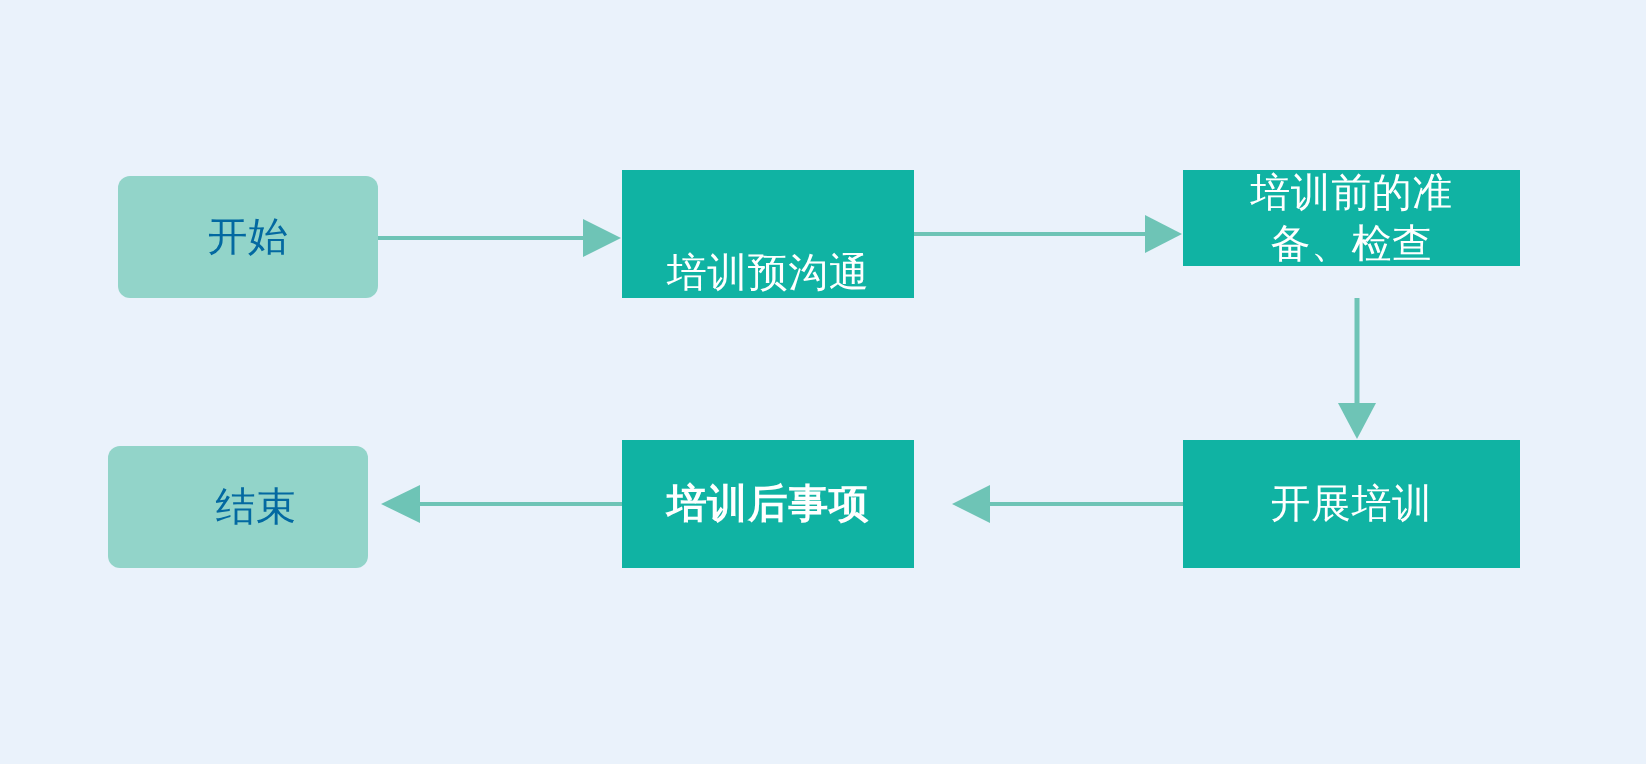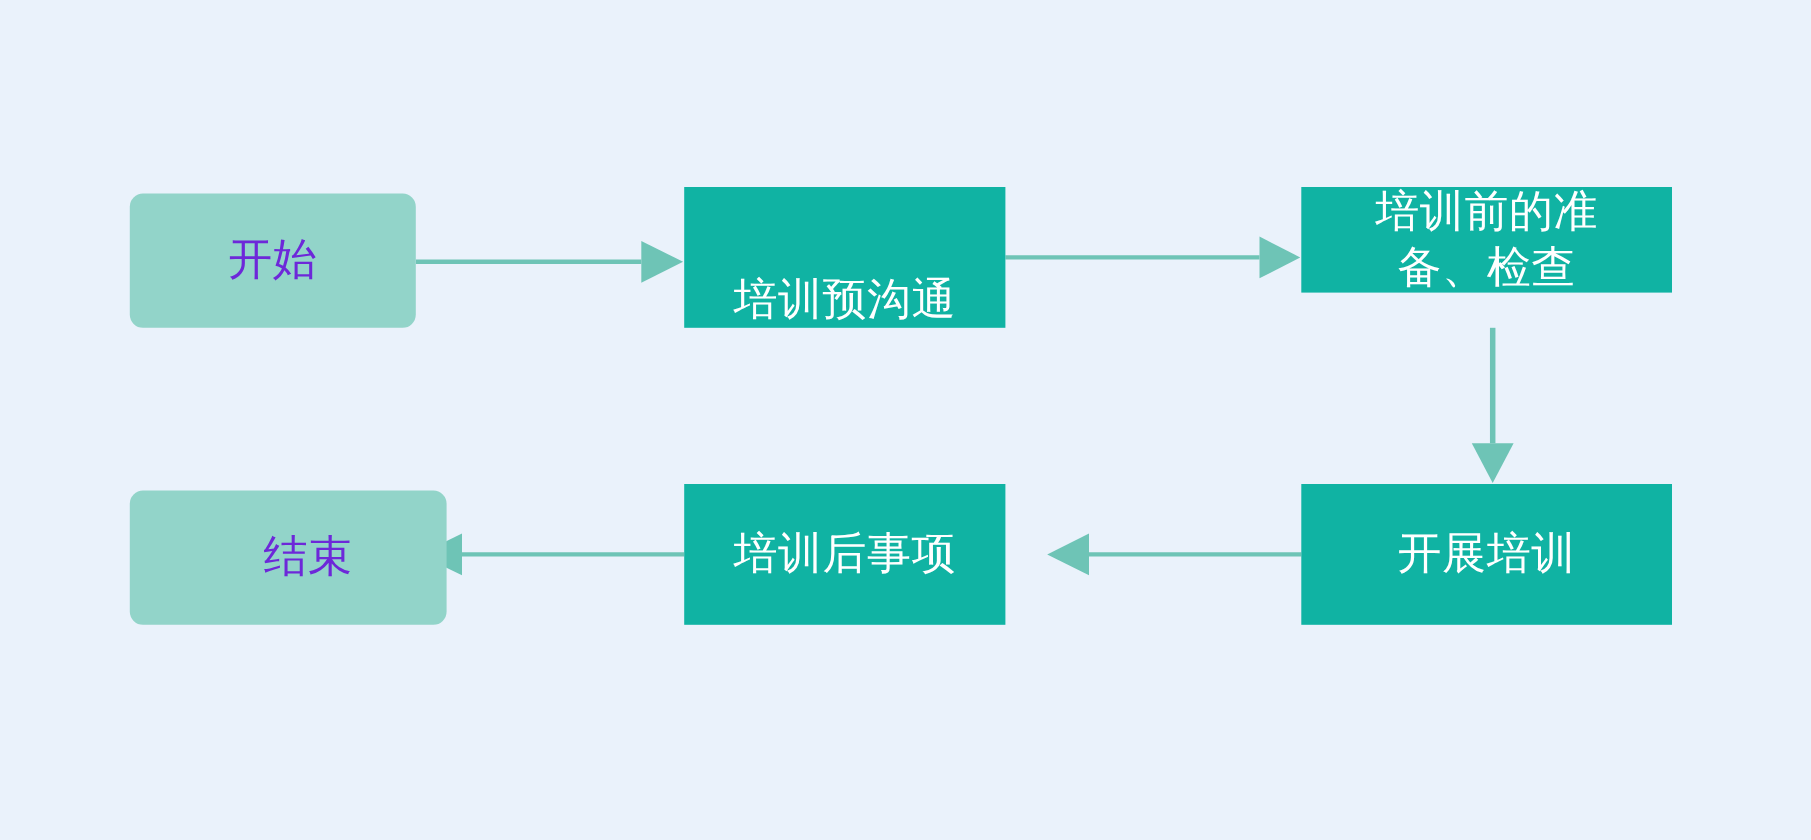--- a/index.html
+++ b/index.html
@@ -31,21 +31,21 @@
     box-sizing: border-box;
     display: flex;
     align-items: center;
     justify-content: center;
     text-align: center;
     line-height: 1.28;
     letter-spacing: 0.5px;
   }
   .node-terminal {
     background: #92d4c9;
-    color: #6d28d9;
+    color: #0369a1;
     border-radius: 12px;
     font-size: 40px;
   }
   .node-process {
     background: #10b3a3;
     color: #ffffff;
     border-radius: 0px;
     font-size: 40px;
   }
   .node-label {
@@ -97,21 +97,21 @@
 
   <div class="node node-process" style="left:1183px; top:170px; width:337px; height:96px;">
     <span class="node-label">培训前的准
 备、检查</span>
   </div>
 
   <div class="node node-process" style="left:1183px; top:440px; width:337px; height:128px;">
     <span class="node-label">开展培训</span>
   </div>
 
-  <div class="node node-process" style="left:622px; top:440px; width:292px; height:128px;">
+  <div class="node node-process" style="left:622px; top:440px; width:292px; height:128px;font-weight:bold;">
     <span class="node-label">培训后事项</span>
   </div>
 
-  <div class="node node-terminal" style="left:118px; top:446px; width:288px; height:122px;padding-left:36px;">
+  <div class="node node-terminal" style="left:108px; top:446px; width:260px; height:122px;padding-left:36px;">
     <span class="node-label">结束</span>
   </div>
 
 </div>
 
 </body></html>

